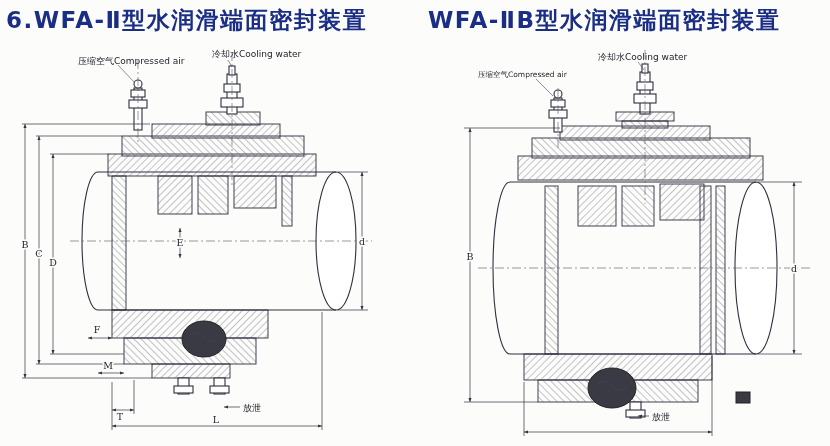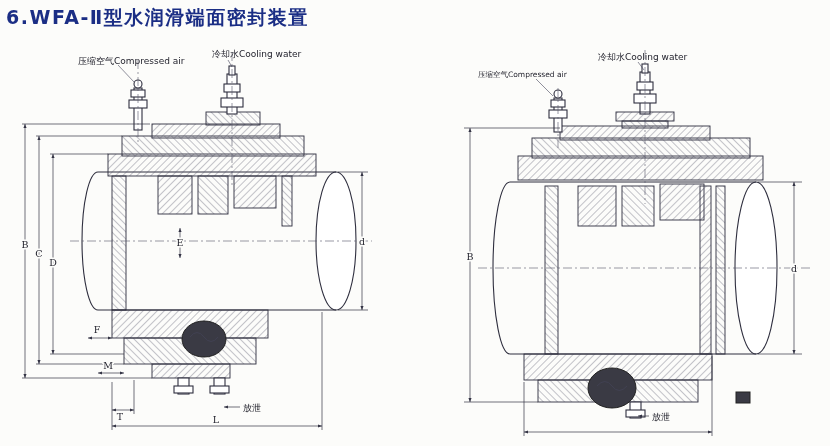--- a/index.html
+++ b/index.html
@@ -4,21 +4,21 @@
 <style>
   html,body{margin:0;padding:0;}
   body{
     width:830px;height:446px;overflow:hidden;position:relative;
     background:#fcfcfa;
     font-family:"DejaVu Sans","Liberation Sans",sans-serif;
   }
   .titles{position:absolute;top:2px;left:0;width:830px;height:34px;}
   .title{
     position:absolute;top:3px;white-space:nowrap;
-    font-size:19px;font-weight:bold;letter-spacing:1.5px;
+    font-size:23px;font-weight:bold;letter-spacing:1.5px;
     color:#1b2e85;
     font-family:"DejaVu Sans","Liberation Sans",sans-serif;
   }
   .title-left{left:6px;}
   .title-right{left:428px;}
   svg{position:absolute;left:0;top:36px;}
   svg text{font-family:"DejaVu Sans","Liberation Sans",sans-serif;}
   .ol{fill:#ffffff;stroke:#2e2e3e;stroke-width:1.1;}
   .h1{fill:url(#ht1);stroke:#2e2e3e;stroke-width:0.9;}
   .h2{fill:url(#ht2);stroke:#2e2e3e;stroke-width:0.9;}
@@ -30,20 +30,21 @@
   .lbl{font-size:9px;fill:#1d1d28;}
   .lbl-sm{font-size:7.5px;fill:#1d1d28;}
   .dl{font-family:"DejaVu Serif","Liberation Serif",serif;font-size:9.5px;fill:#1d1d28;
       paint-order:stroke;stroke:#fcfcfa;stroke-width:3px;text-anchor:middle;}
 </style>
 </head>
 <body>
 
 <div class="titles">
   <span class="title title-left">6.WFA-Ⅱ型水润滑端面密封装置</span>
+  <span class="title title-right">WFA-ⅡB型水润滑端面密封装置</span>
 </div>
 
 <svg width="830" height="410" viewBox="0 0 830 410">
   <defs>
     <pattern id="ht1" width="5" height="5" patternTransform="rotate(45)" patternUnits="userSpaceOnUse">
       <line x1="0" y1="0" x2="0" y2="5" stroke="#55556a" stroke-width="0.7"></line>
     </pattern>
     <pattern id="ht2" width="5" height="5" patternTransform="rotate(-45)" patternUnits="userSpaceOnUse">
       <line x1="0" y1="0" x2="0" y2="5" stroke="#55556a" stroke-width="0.7"></line>
     </pattern>

